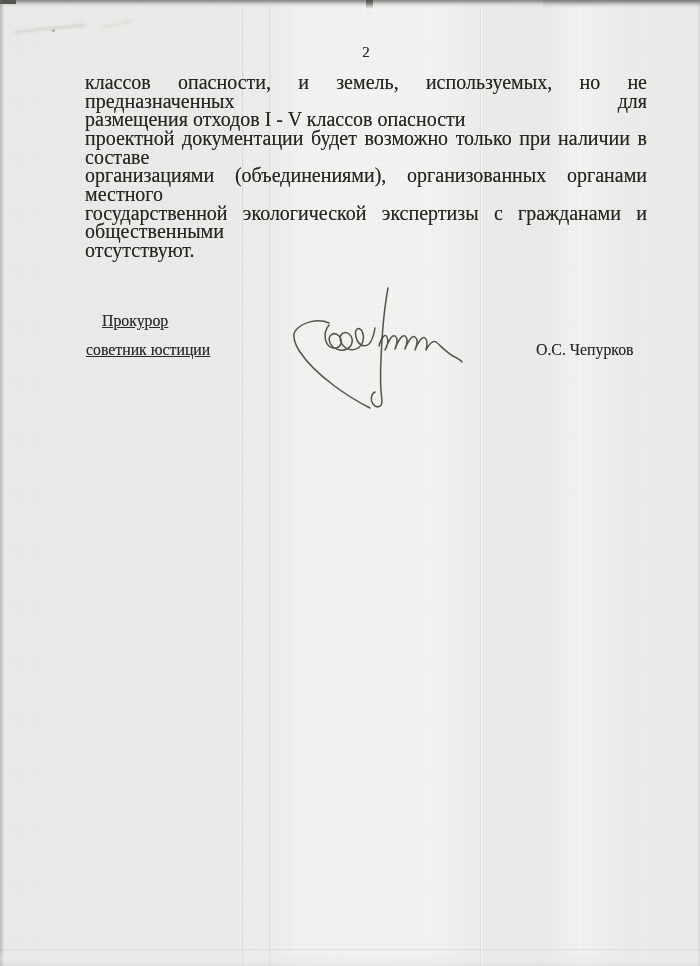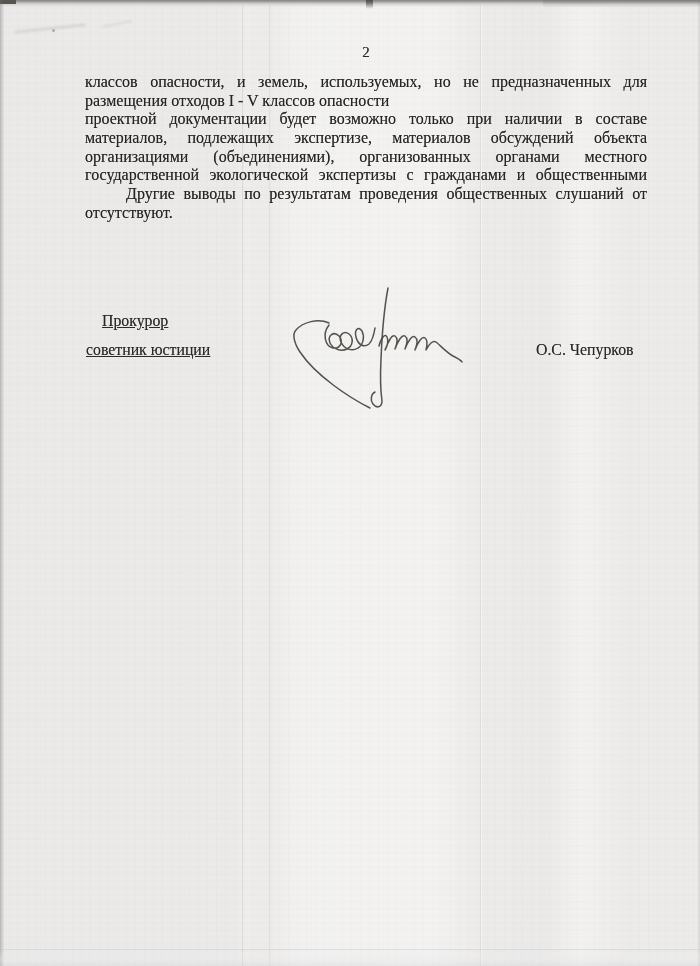--- a/index.html
+++ b/index.html
@@ -63,21 +63,21 @@
     background:rgba(125,125,123,0.15); filter:blur(1px); }
   .speck { position:absolute; left:52px; top:29px; width:3px; height:3px; border-radius:50%;
     background:rgba(85,85,83,0.40); }
 
   .page-number {
     position:absolute; left:85px; top:44px; width:562px; text-align:center;
     font-size:15px; color:#2b2a28; text-shadow:0 0 0.5px rgba(43,42,40,0.55);
   }
   .body-text {
     position:absolute; left:85px; top:73px; width:562px;
-    font-size:16px; line-height:18.65px; color:#262522;
+    font-size:20px; line-height:18.65px; color:#262522;
     text-shadow:0 0 0.5px rgba(38,37,34,0.55);
   }
   .line { text-align:justify; text-align-last:justify; }
   .line.end { text-align:right; text-align-last:left; }
   .line.indent { padding-left:41px; }
 
   .role-1 { position:absolute; left:102px; top:312px; font-size:15.8px; color:#2b2a28;
     text-shadow:0 0 0.5px rgba(43,42,40,0.55);text-decoration:underline; }
   .role-2 { position:absolute; left:86px; top:341px; font-size:15.8px; color:#2b2a28;
     text-shadow:0 0 0.5px rgba(43,42,40,0.55);text-decoration:underline; }
@@ -108,24 +108,22 @@
   <div class="smudge-a"></div>
   <div class="smudge-b"></div>
   <div class="speck"></div>
 
   <div class="page-number">2</div>
 
   <div class="body-text">
     <div class="line">классов опасности, и земель, используемых, но не предназначенных для</div>
     <div class="line end">размещения отходов I - V классов опасности</div>
     <div class="line">проектной документации будет возможно только при наличии в составе</div>
-    <div class="line">материалов, подлежащих экспертизе, материалов обсуждений объекта</div>
     <div class="line">организациями (объединениями), организованных органами местного</div>
     <div class="line">государственной экологической экспертизы с гражданами и общественными</div>
-    <div class="line indent">Другие выводы по результатам проведения общественных слушаний от</div>
     <div class="line end">отсутствуют.</div>
   </div>
 
   <div class="role-1">Прокурор</div>
   <div class="role-2">советник юстиции</div>
   <div class="signer-name">О.С. Чепурков</div>
 
   <div class="signature">
     <svg viewBox="0 0 190 132" xmlns="http://www.w3.org/2000/svg" aria-hidden="true">
 

